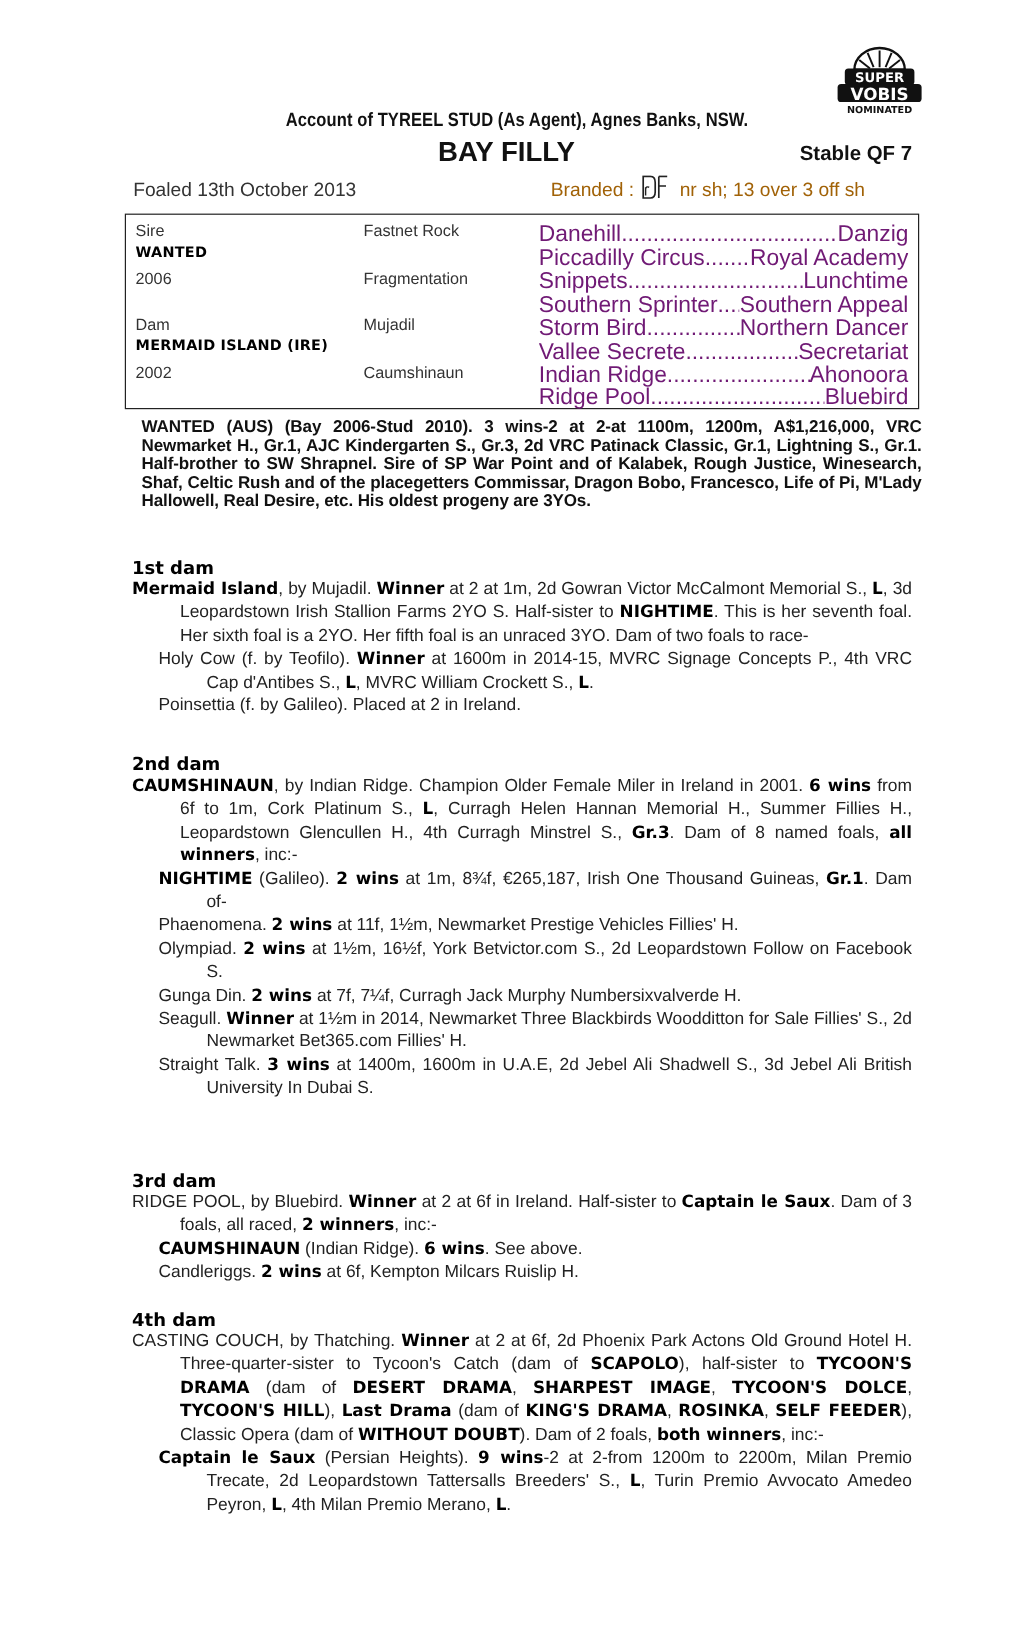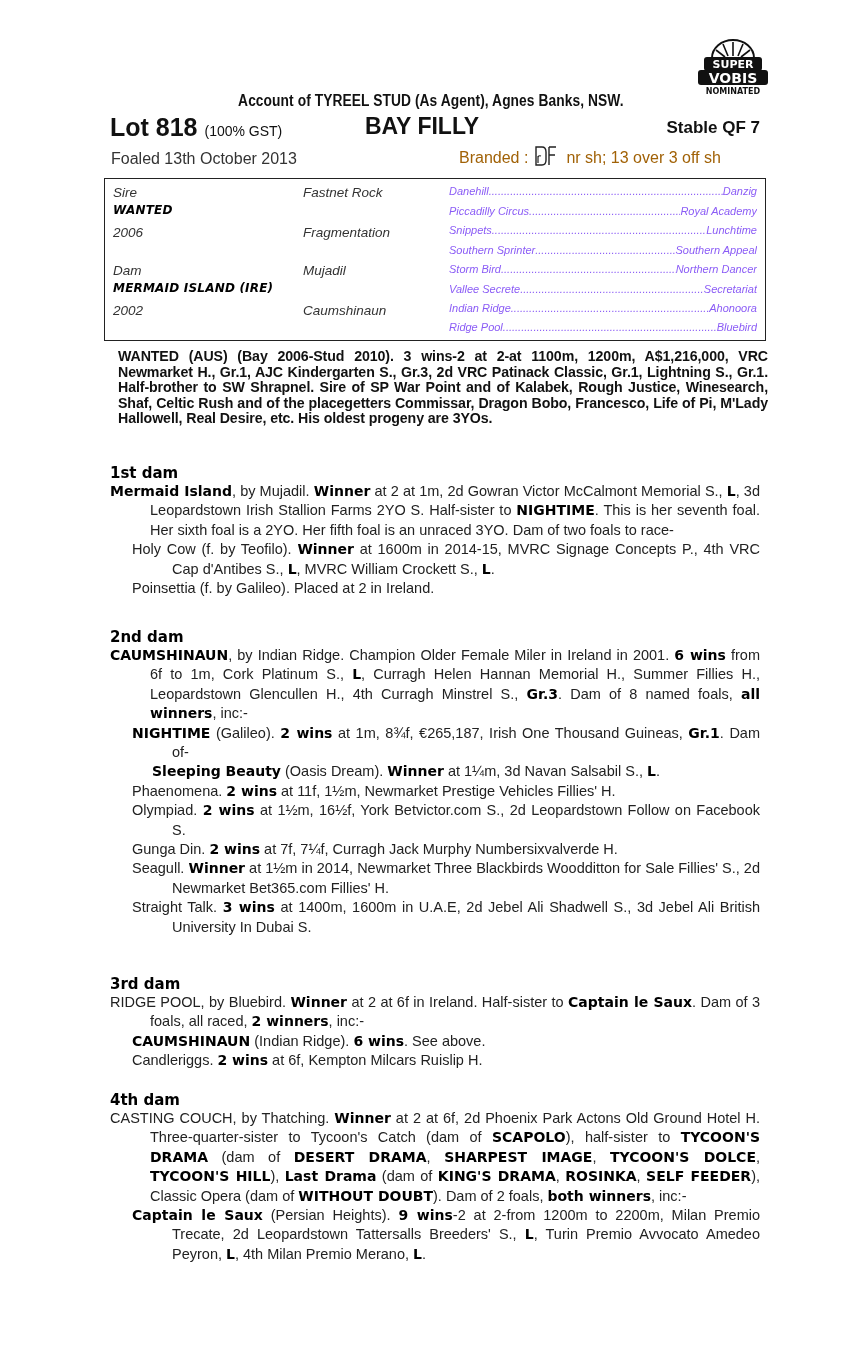--- a/index.html
+++ b/index.html
@@ -9,25 +9,25 @@
   .logo svg { display:block; margin:0 auto; }
   .account { left:0; width:860px; top:92px; text-align:center; font-weight:bold; font-size:16px; transform:scaleX(0.86); transform-origin:436px 0; letter-spacing:0.1px; }
   .lotline { left:110px; top:113px; width:660px; height:28px; }
   .lot { position:absolute; left:0; top:0; font-weight:bold; font-size:25px; }
   .gst { font-weight:normal; font-size:14px; }
   .sex { position:absolute; left:255px; top:0; font-weight:bold; font-size:23px; }
   .stable { position:absolute; right:10px; top:5px; font-weight:bold; font-size:17px; }
   .foaled { left:111px; top:150px; font-size:16px; color:#333; }
   .brand { left:459px; top:146px; font-size:16px; color:#a16207; white-space:nowrap; }
   .brand-glyph { display:inline-block; vertical-align:-3px; margin:0 8px 0 6px; }
-  .ped { left:104px; top:178px; width:662px; height:163px; border:1.5px solid #222; box-sizing:border-box;font-style:italic; }
+  .ped { left:104px; top:178px; width:662px; height:163px; border:1.5px solid #222; box-sizing:border-box; }
   .ped .c1 { position:absolute; left:8px; font-size:13.5px; color:#333; }
   .ped .c1b { position:absolute; left:8px; font-size:12px; font-weight:bold; color:#000; font-family:"DejaVu Sans", sans-serif; letter-spacing:0.2px; }
   .ped .c2 { position:absolute; left:198px; font-size:13.5px; color:#333; }
-  .ped .c3 { position:absolute; left:344px; width:308px; font-size:11px; color:#8b5cf6; display:flex; white-space:nowrap; overflow:hidden; }
+  .ped .c3 { position:absolute; left:344px; width:308px; font-size:19px; color:#701a75; display:flex; white-space:nowrap; overflow:hidden; }
   .ped .c3 .dots { flex:1; overflow:hidden; letter-spacing:0px; }
   .ped .c3 .dots::before { content:"..................................................................................."; }
   .sire-note { left:118px; top:349px; width:650px; font-size:14.2px; font-weight:bold; line-height:15.6px; text-align:justify; font-family:"Liberation Sans", sans-serif; letter-spacing:-0.1px; }
   .sec { left:110px; width:650px; font-size:14.5px; line-height:19.4px; color:#222; }
   .sec h3 { margin:0; font-size:15px; font-family:"DejaVu Sans", sans-serif; font-weight:bold; color:#000; line-height:18px; }
   .p { text-align:justify; padding-left:40px; text-indent:-40px; margin:0; }
   .p.i1 { margin-left:22px; }
   .p.i2 { margin-left:42px; }
   b, .bn { font-family:"DejaVu Sans", sans-serif; font-weight:bold; color:#000000; font-size:14px; }
 </style>
@@ -48,21 +48,20 @@
     <text x="43" y="36" text-anchor="middle" font-family="DejaVu Sans, sans-serif" font-weight="bold" font-size="11" fill="#fff">SUPER</text>
     <rect x="8" y="38" width="70" height="15" rx="3" fill="#111"></rect>
     <text x="43" y="51" text-anchor="middle" font-family="DejaVu Sans, sans-serif" font-weight="bold" font-size="14" fill="#fff">VOBIS</text>
     <text x="43" y="62" text-anchor="middle" font-family="DejaVu Sans, sans-serif" font-weight="bold" font-size="8" fill="#111">NOMINATED</text>
   </svg>
 </div>
 
 <div class="abs account">Account of TYREEL STUD (As  Agent), Agnes Banks, NSW.</div>
 
 <div class="abs lotline">
-  <div class="lot"><span>Lot 818</span> <span class="gst">(100% GST)</span></div>
   <div class="sex">BAY FILLY</div>
   <div class="stable">Stable QF 7</div>
 </div>
 
 <div class="abs foaled">Foaled 13th October 2013</div>
 <div class="abs brand">
   <span>Branded :</span><span class="brand-glyph"><svg width="24" height="20" viewBox="0 0 24 20">
         <path d="M2 1 H8 Q12 1 12 6 V14 Q12 19 8 19 H2 Z" fill="none" stroke="#222" stroke-width="1.4"></path>
         <path d="M4 12 Q4 9 7 10 M4 10 V17" fill="none" stroke="#222" stroke-width="1.2"></path>
         <path d="M15 1 H22 M15 1 V19 M15 9 H21" fill="none" stroke="#222" stroke-width="1.4"></path>
@@ -129,21 +128,20 @@
 <div class="abs sec" style="top:464px">
     <h3>1st dam</h3>
     <p class="p"><b>Mermaid Island</b><span>, by Mujadil. </span><b>Winner</b><span> at 2 at 1m, 2d Gowran Victor McCalmont Memorial S., </span><b>L</b><span>, 3d Leopardstown Irish Stallion Farms 2YO S. Half-sister to </span><b>NIGHTIME</b><span>. This is her seventh foal. Her sixth foal is a 2YO. Her fifth foal is an unraced 3YO. Dam of two foals to race-</span></p>
     <p class="p i1"><span>Holy Cow (f. by Teofilo). </span><b>Winner</b><span> at 1600m in 2014-15, MVRC Signage Concepts P., 4th VRC Cap d'Antibes S., </span><b>L</b><span>, MVRC William Crockett S., </span><b>L</b><span>.</span></p>
     <p class="p i1"><span>Poinsettia (f. by Galileo). Placed at 2 in Ireland.</span></p>
   </div>
 <div class="abs sec" style="top:628px">
     <h3>2nd dam</h3>
     <p class="p"><b>CAUMSHINAUN</b><span>, by Indian Ridge. Champion Older Female Miler in Ireland in 2001. </span><b>6 wins</b><span> from 6f to 1m, Cork Platinum S., </span><b>L</b><span>, Curragh Helen Hannan Memorial H., Summer Fillies H., Leopardstown Glencullen H., 4th Curragh Minstrel S., </span><b>Gr.3</b><span>. Dam of 8 named foals, </span><b>all winners</b><span>, inc:-</span></p>
     <p class="p i1"><b>NIGHTIME</b><span> (Galileo). </span><b>2 wins</b><span> at 1m, 8¾f, €265,187, Irish One Thousand Guineas, </span><b>Gr.1</b><span>. Dam of-</span></p>
-    <p class="p i2"><b>Sleeping Beauty</b><span> (Oasis Dream). </span><b>Winner</b><span> at 1¼m, 3d Navan Salsabil S., </span><b>L</b><span>.</span></p>
     <p class="p i1"><span>Phaenomena. </span><b>2 wins</b><span> at 11f, 1½m, Newmarket Prestige Vehicles Fillies' H.</span></p>
     <p class="p i1"><span>Olympiad. </span><b>2 wins</b><span> at 1½m, 16½f, York Betvictor.com S., 2d Leopardstown Follow on Facebook S.</span></p>
     <p class="p i1"><span>Gunga Din. </span><b>2 wins</b><span> at 7f, 7¼f, Curragh Jack Murphy Numbersixvalverde H.</span></p>
     <p class="p i1"><span>Seagull. </span><b>Winner</b><span> at 1½m in 2014, Newmarket Three Blackbirds Woodditton for Sale Fillies' S., 2d Newmarket Bet365.com Fillies' H.</span></p>
     <p class="p i1"><span>Straight Talk. </span><b>3 wins</b><span> at 1400m, 1600m in U.A.E, 2d Jebel Ali Shadwell S., 3d Jebel Ali British University In Dubai S.</span></p>
   </div>
 <div class="abs sec" style="top:975px">
     <h3>3rd dam</h3>
     <p class="p"><span>RIDGE POOL, by Bluebird. </span><b>Winner</b><span> at 2 at 6f in Ireland. Half-sister to </span><b>Captain le Saux</b><span>. Dam of 3 foals, all raced, </span><b>2 winners</b><span>, inc:-</span></p>
     <p class="p i1"><b>CAUMSHINAUN</b><span> (Indian Ridge). </span><b>6 wins</b><span>. See above.</span></p>

